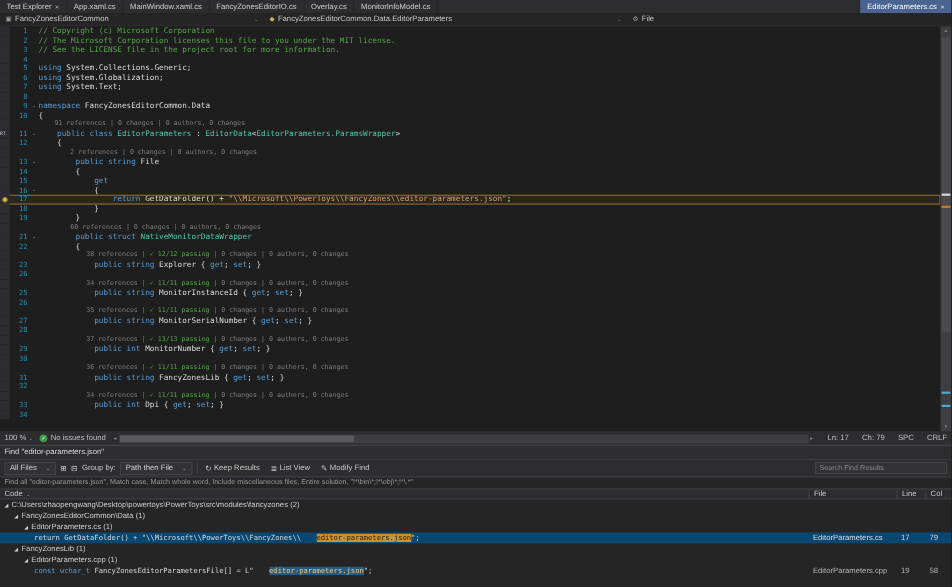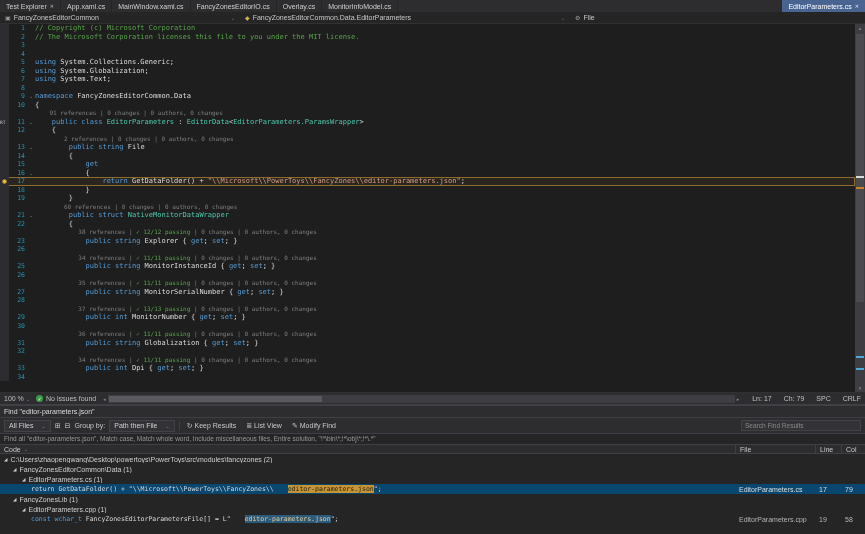--- a/index.html
+++ b/index.html
@@ -162,20 +162,21 @@
         <div class="code-row">
           <div class="glyph"></div>
           <div class="lnum">2</div>
           <div class="fold"></div>
           <div class="codetext"><span class="cm">// The Microsoft Corporation licenses this file to you under the MIT license.</span></div>
         </div>
         <div class="code-row">
           <div class="glyph"></div>
           <div class="lnum">3</div>
           <div class="fold"></div>
+          <div class="codetext"><span class="cm">// See the LICENSE file in the project root for more information.</span></div>
         </div>
         <div class="code-row">
           <div class="glyph"></div>
           <div class="lnum">4</div>
           <div class="fold"></div>
           <div class="codetext"></div>
         </div>
         <div class="code-row">
           <div class="glyph"></div>
           <div class="lnum">5</div>
@@ -375,21 +376,21 @@
         <div class="code-row lens">
           <div class="glyph"></div>
           <div class="lnum"></div>
           <div class="fold"></div>
           <div class="codetext"><span class="cl">            36 references | </span><span class="clg">✓ 11/11 passing</span><span class="cl"> | 0 changes | 0 authors, 0 changes</span></div>
         </div>
         <div class="code-row">
           <div class="glyph"></div>
           <div class="lnum">31</div>
           <div class="fold"></div>
-          <div class="codetext"><span class="pl">            </span><span class="kw">public string </span><span class="pl">Globalization { </span><span class="kw">get</span><span class="pl">; </span><span class="kw">set</span><span class="pl">; }</span></div>
+          <div class="codetext"><span class="pl">            </span><span class="kw">public string </span><span class="pl">FancyZonesLib { </span><span class="kw">get</span><span class="pl">; </span><span class="kw">set</span><span class="pl">; }</span></div>
         </div>
         <div class="code-row">
           <div class="glyph"></div>
           <div class="lnum">32</div>
           <div class="fold"></div>
           <div class="codetext"></div>
         </div>
         <div class="code-row lens">
           <div class="glyph"></div>
           <div class="lnum"></div>

